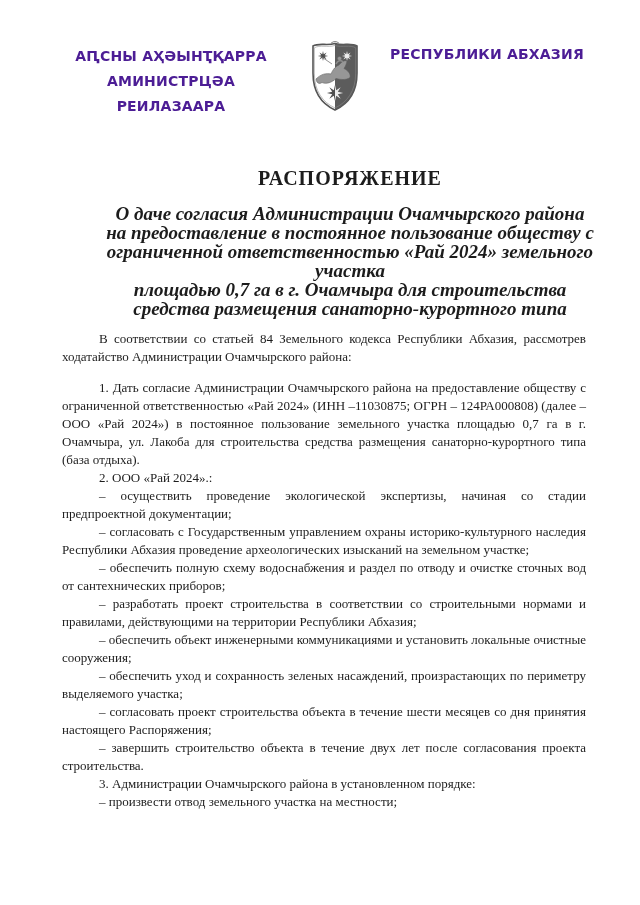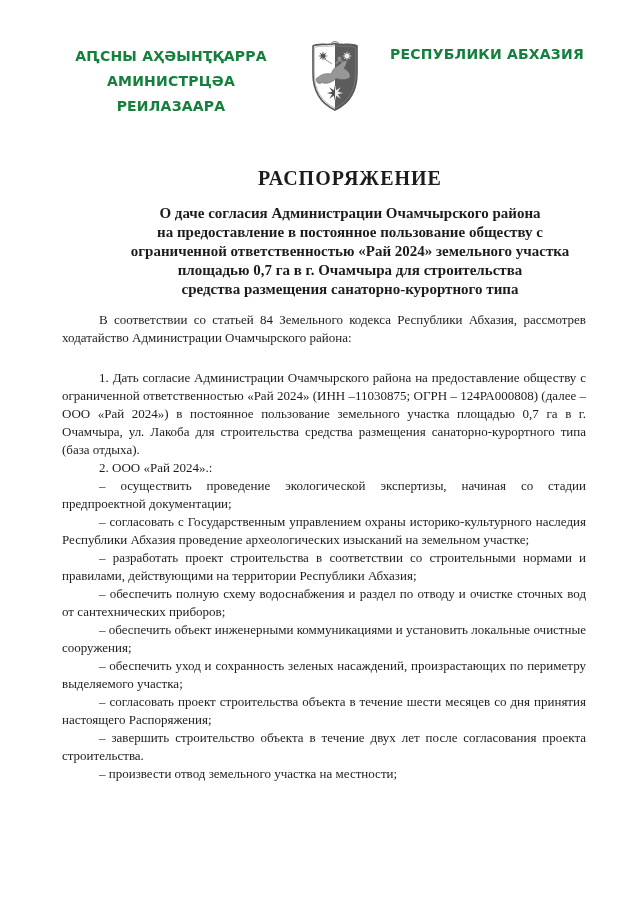--- a/index.html
+++ b/index.html
@@ -20,21 +20,21 @@
     padding-top:40px;
     padding-left:55px;
   }
   .org-block{
     font-family:"DejaVu Sans", sans-serif;
     font-weight:bold;
     font-size:14px;
     line-height:25px;
     text-align:center;
     letter-spacing:0.2px;
-    color:#15803d;
+    color:#4c1d95;
   }
   .org-left{width:232px;padding-top:4px;}
   .org-right{width:212px;padding-top:2px;margin-left:21px;}
   .emblem-wrap{
     width:50px;
     height:72px;
     margin-left:23px;
     flex:0 0 auto;
   }
   
@@ -45,37 +45,38 @@
   }
   .doc-title{
     margin-top:48px;
     font-size:20px;
     font-weight:bold;
     line-height:22px;
     letter-spacing:1px;
   }
   .doc-subject{
     margin-top:15px;
-    font-size:15px;
+    font-size:19px;
     font-weight:bold;
     line-height:19px;
+    font-style:italic;
   }
   .doc-subject span{display:block;}
   
   .body-text{
     margin:12px 54px 0 62px;
     font-size:13px;
     line-height:18px;
     text-align:justify;
   }
   .body-text p{
     margin:0;
     text-indent:37px;
   }
-  .body-text p.gap-before{margin-top:22px;}
+  .body-text p.gap-before{margin-top:13px;}
 </style>
 </head>
 <body>
 
 <div class="page">
 
   <div class="header">
     <div class="org-block org-left">
       <div>АԤСНЫ АҲӘЫНҬҚАРРА</div>
       <div>АМИНИСТРЦӘА РЕИЛАЗААРА</div>
@@ -136,22 +137,23 @@
       <span>средства размещения санаторно-курортного типа</span>
     </div>
   </div>
 
   <div class="body-text">
     <p>В соответствии со статьей 84 Земельного кодекса Республики Абхазия, рассмотрев ходатайство Администрации Очамчырского района:</p>
     <p class="gap-before">1. Дать согласие Администрации Очамчырского района на предоставление обществу с ограниченной ответственностью «Рай 2024» (ИНН –11030875; ОГРН – 124РА000808) (далее – ООО «Рай 2024») в постоянное пользование земельного участка площадью 0,7 га в г. Очамчыра, ул. Лакоба для строительства средства размещения санаторно-курортного типа (база отдыха).</p>
     <p>2. ООО «Рай 2024».:</p>
     <p>– осуществить проведение экологической экспертизы, начиная со стадии предпроектной документации;</p>
     <p>– согласовать с Государственным управлением охраны историко-культурного наследия Республики Абхазия проведение археологических изысканий на земельном участке;</p>
+    <p>– обеспечить полную схему водоснабжения и раздел по отводу и очистке сточных вод от сантехнических приборов;</p>
     <p>– разработать проект строительства в соответствии со строительными нормами и правилами, действующими на территории Республики Абхазия;</p>
-    <p>– обеспечить полную схему водоснабжения и раздел по отводу и очистке сточных вод от сантехнических приборов;</p>
     <p>– обеспечить объект инженерными коммуникациями и установить локальные очистные сооружения;</p>
     <p>– обеспечить уход и сохранность зеленых насаждений, произрастающих по периметру выделяемого участка;</p>
     <p>– согласовать проект строительства объекта в течение шести месяцев со дня принятия настоящего Распоряжения;</p>
     <p>– завершить строительство объекта в течение двух лет после согласования проекта строительства.</p>
+    <p>3. Администрации Очамчырского района в установленном порядке:</p>
     <p>– произвести отвод земельного участка на местности;</p>
   </div>
 
 </div>
 
 </body></html>

